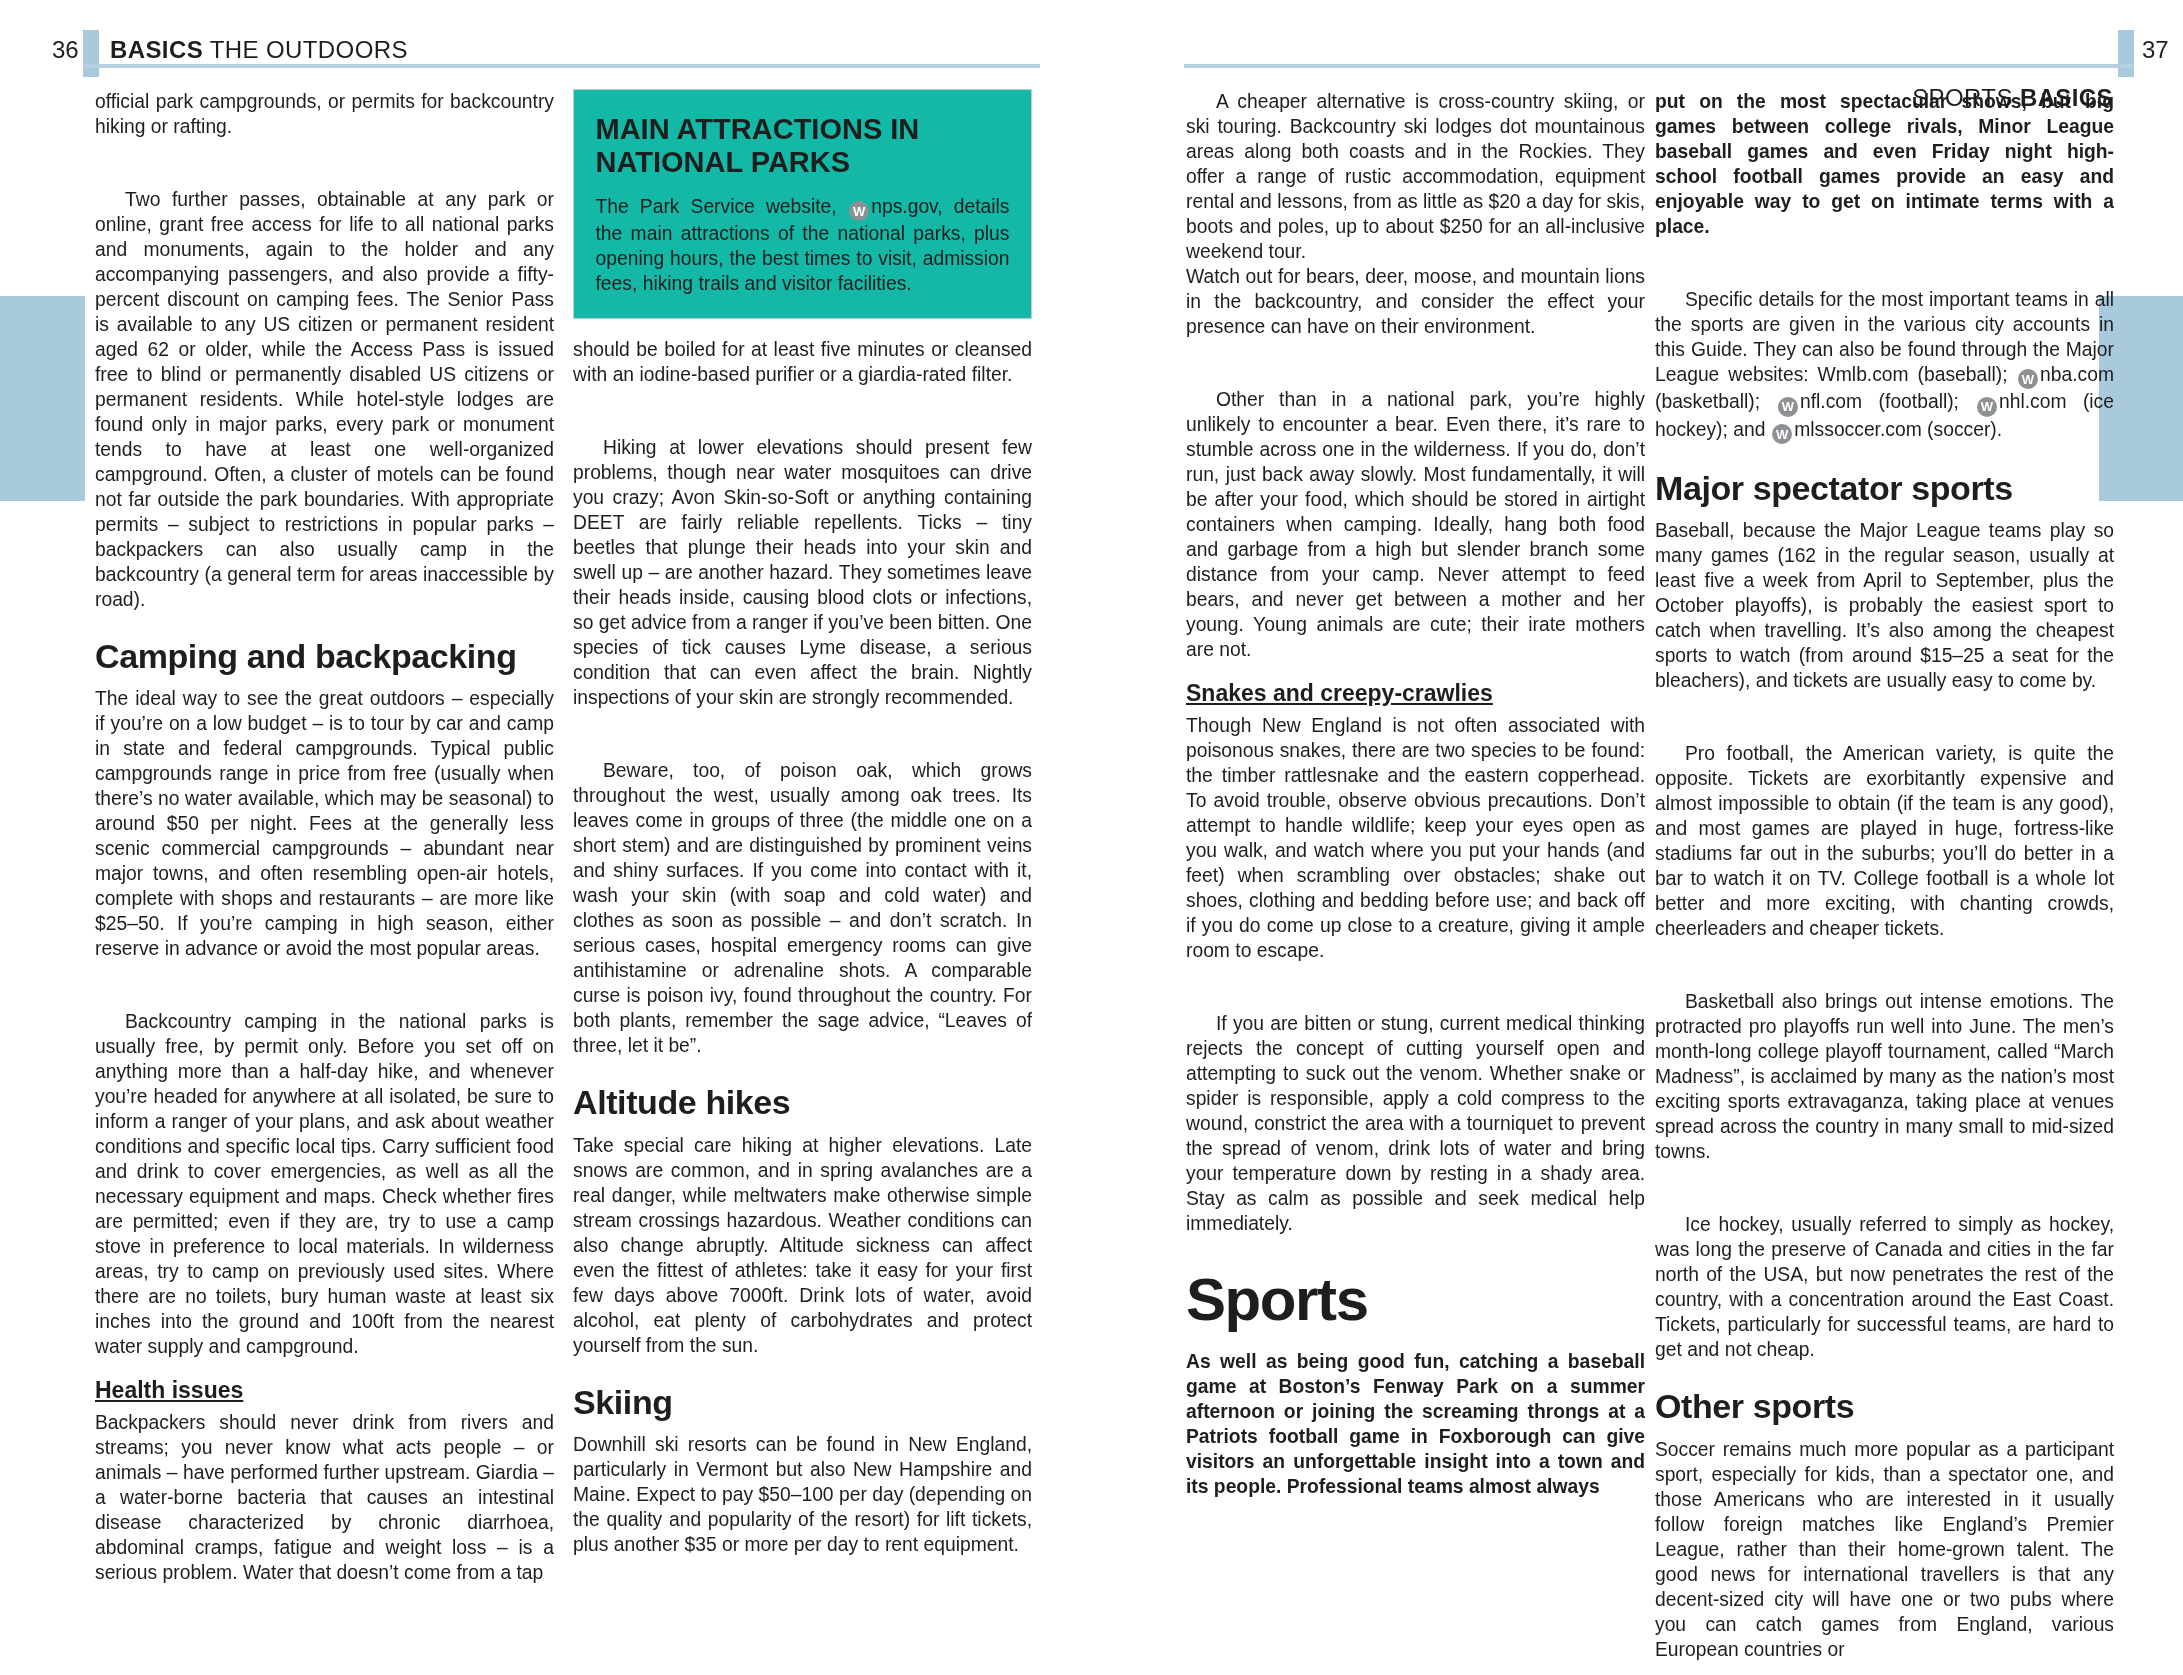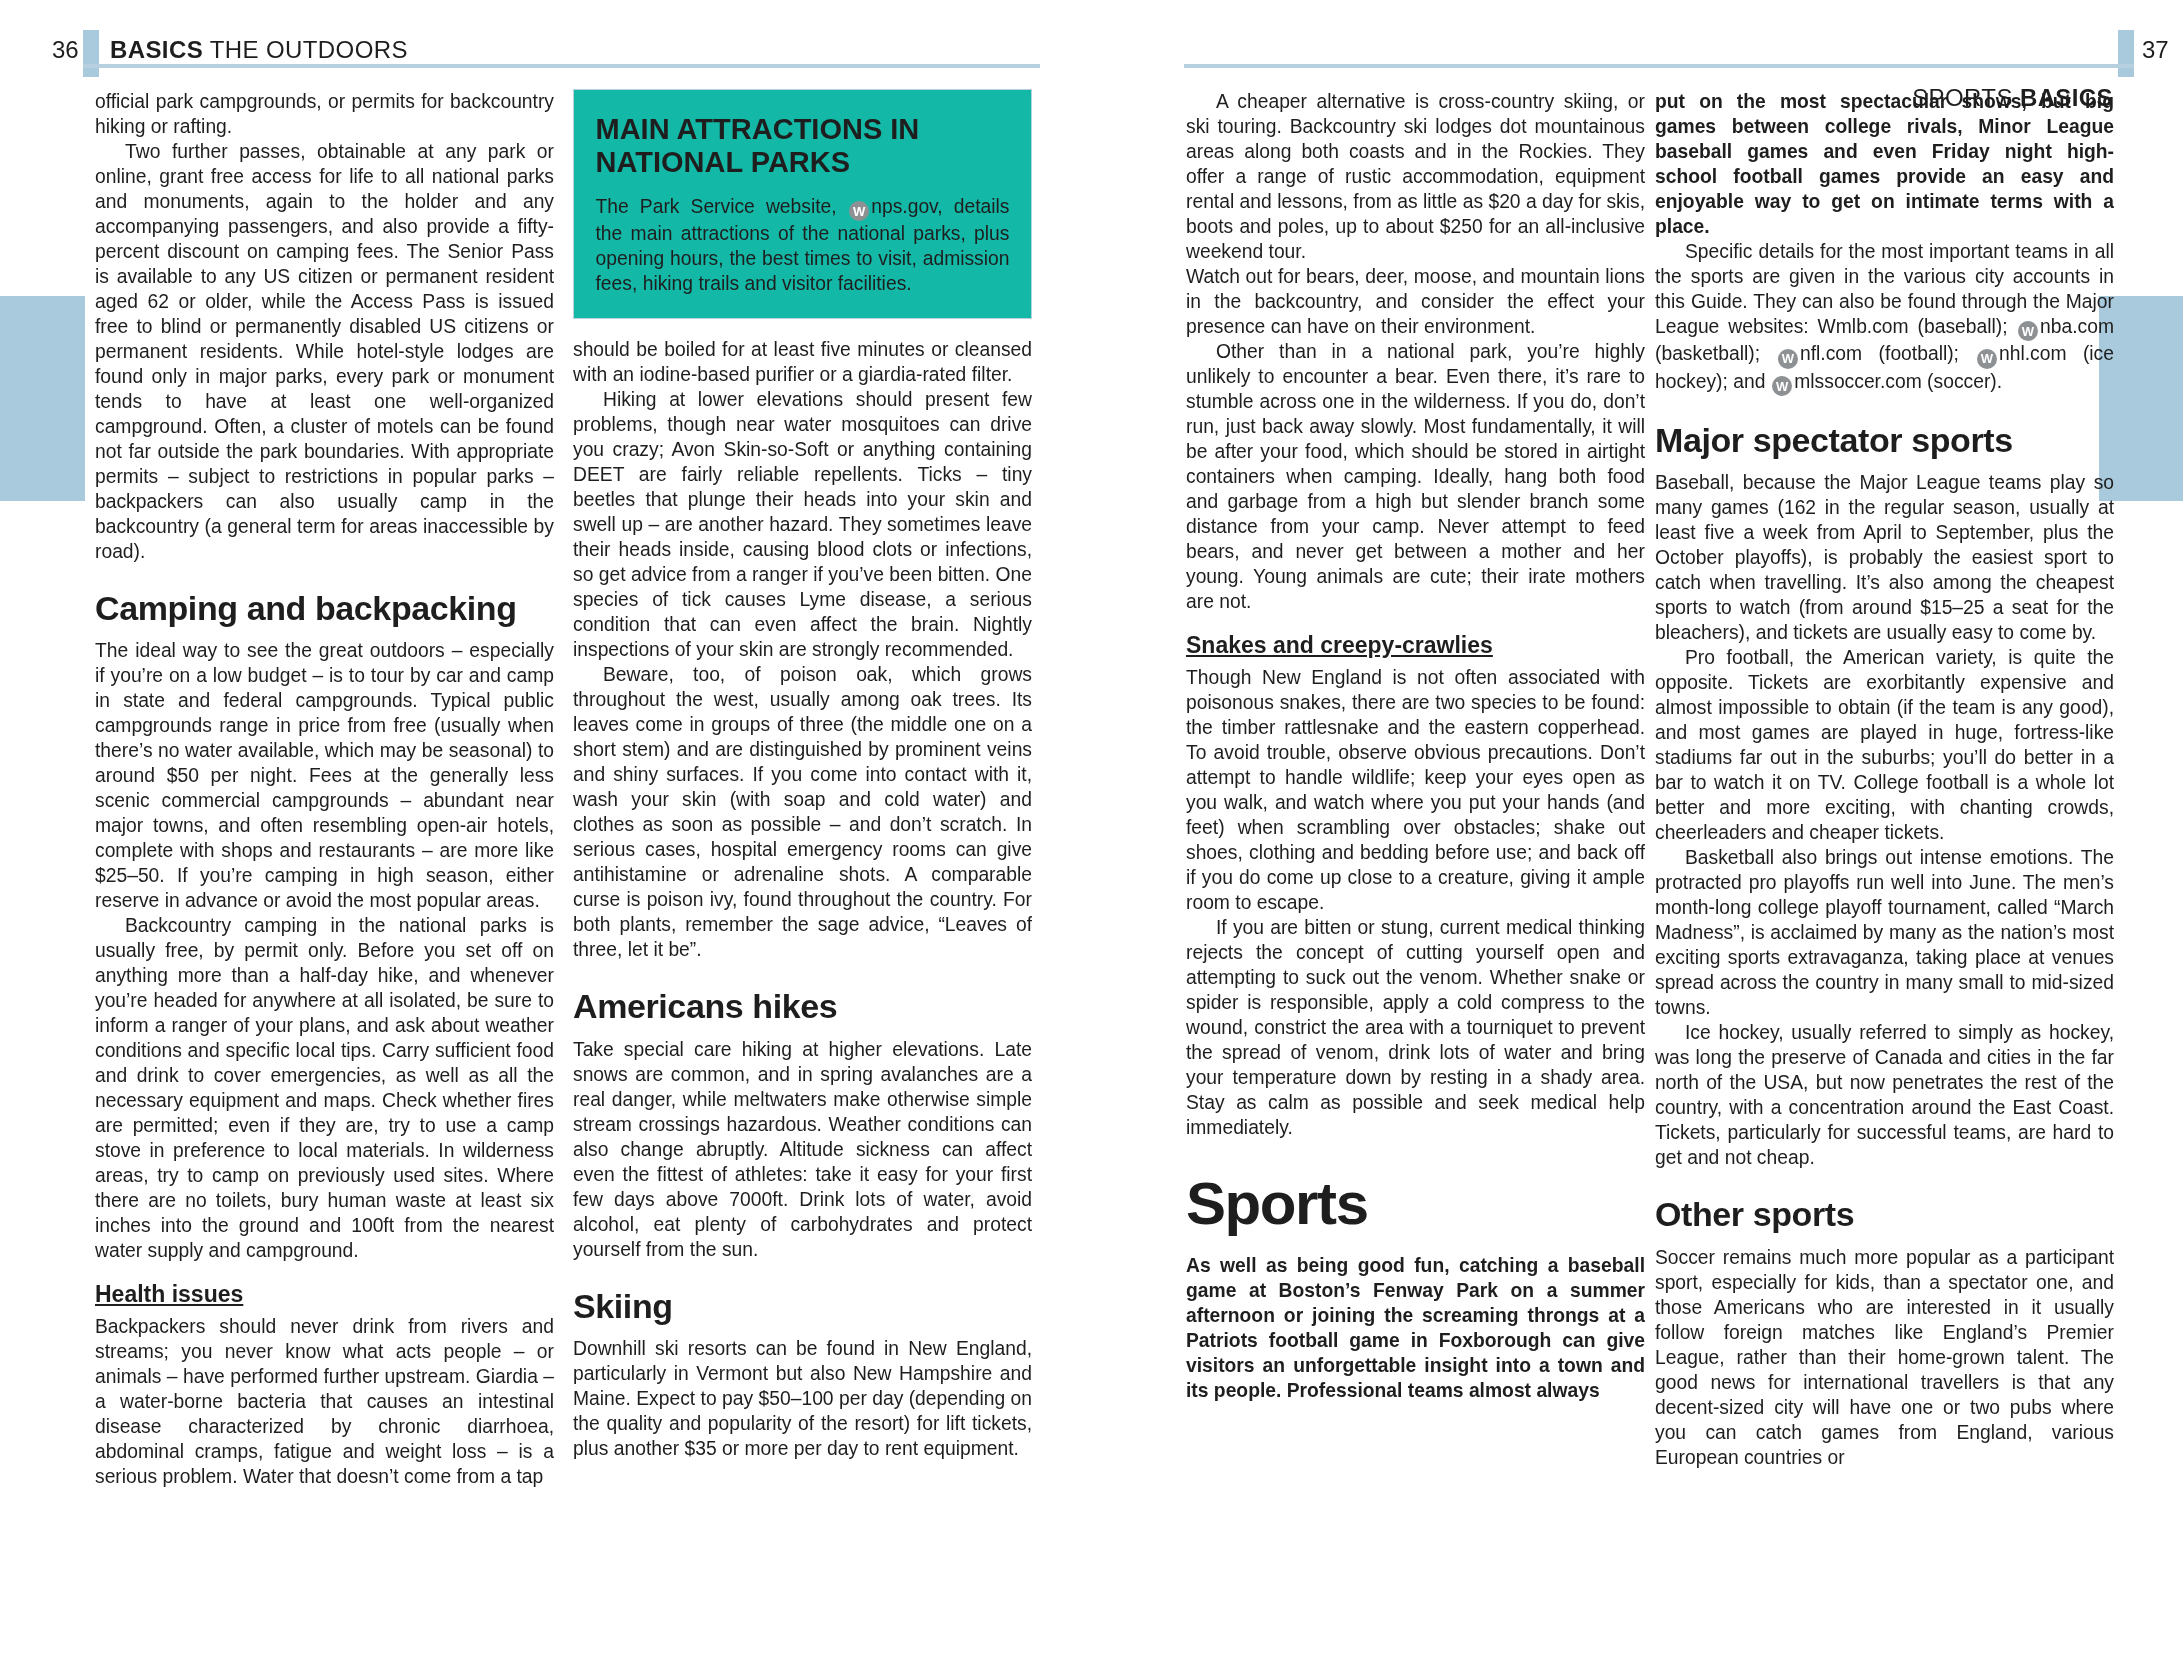--- a/index.html
+++ b/index.html
@@ -12,21 +12,21 @@
   .runhead .bold{font-weight:700;}
   .pagenum{position:absolute;top:36px;font-size:24px;}
   .headbar{position:absolute;top:30px;width:16px;height:47px;background:#a9c9dd;}
   .headrule{position:absolute;top:64px;height:4.3px;background:#b6d0df;}
   
   .edgetab{position:absolute;top:296px;width:85px;height:205px;background:#a9c9dd;}
   
   .col{position:absolute;top:89px;width:459px;height:1573px;overflow:hidden;
        font-size:19.3px;line-height:25px;}
   .col p{margin:0;text-align:justify;hyphens:auto;-webkit-hyphens:auto;}
-  .col p.indent{text-indent:30px;}
+  .col p.indent{text-indent:30px;margin-top:48px;}
   .col p.bold{font-weight:700;}
   .col > :first-child{margin-top:0 !important;}
   .section-heading{font-weight:700;font-size:34px;line-height:1.05;
     letter-spacing:-0.4px;margin:27px 0 11.5px;}
   .sub-heading{font-weight:700;font-size:23px;line-height:1.1;margin:18.6px 0 7.2px;text-decoration:underline;}
   .chapter-heading{font-weight:700;font-size:60px;line-height:1;
     letter-spacing:-1.4px;margin:34px 0 18.6px;}
   
   .infobox{background:#14b8a6;border:1.4px solid #b6d0df;padding:20px 21.5px 21.5px;
     margin:0 0 18.6px;}
@@ -66,21 +66,21 @@
       <p class="body-p">Backpackers should never drink from rivers and streams; you never know what acts people – or animals – have performed further upstream. Giardia – a water-borne bacteria that causes an intestinal disease characterized by chronic diarrhoea, abdominal cramps, fatigue and weight loss – is a serious problem. Water that doesn’t come from a tap</p>
     </div>
   <div class="col" style="left:573px;">
       <div class="infobox">
         <div class="infobox-title">MAIN ATTRACTIONS IN NATIONAL PARKS</div>
         <p class="infobox-text">The Park Service website, <span class="wicon">W</span>nps.gov, details the main attractions of the national parks, plus opening hours, the best times to visit, admission fees, hiking trails and visitor facilities.</p>
       </div>
       <p class="body-p">should be boiled for at least five minutes or cleansed with an iodine-based purifier or a giardia-rated filter.</p>
       <p class="body-p indent">Hiking at lower elevations should present few problems, though near water mosquitoes can drive you crazy; Avon Skin-so-Soft or anything containing DEET are fairly reliable repellents. Ticks – tiny beetles that plunge their heads into your skin and swell up – are another hazard. They sometimes leave their heads inside, causing blood clots or infections, so get advice from a ranger if you’ve been bitten. One species of tick causes Lyme disease, a serious condition that can even affect the brain. Nightly inspections of your skin are strongly recommended.</p>
       <p class="body-p indent">Beware, too, of poison oak, which grows throughout the west, usually among oak trees. Its leaves come in groups of three (the middle one on a short stem) and are distinguished by prominent veins and shiny surfaces. If you come into contact with it, wash your skin (with soap and cold water) and clothes as soon as possible – and don’t scratch. In serious cases, hospital emergency rooms can give antihistamine or adrenaline shots. A comparable curse is poison ivy, found throughout the country. For both plants, remember the sage advice, “Leaves of three, let it be”.</p>
-      <div class="section-heading">Americans hikes</div>
+      <div class="section-heading">Altitude hikes</div>
       <p class="body-p">Take special care hiking at higher elevations. Late snows are common, and in spring avalanches are a real danger, while meltwaters make otherwise simple stream crossings hazardous. Weather conditions can also change abruptly. Altitude sickness can affect even the fittest of athletes: take it easy for your first few days above 7000ft. Drink lots of water, avoid alcohol, eat plenty of carbohydrates and protect yourself from the sun.</p>
       <div class="section-heading">Skiing</div>
       <p class="body-p">Downhill ski resorts can be found in New England, particularly in Vermont but also New Hampshire and Maine. Expect to pay $50–100 per day (depending on the quality and popularity of the resort) for lift tickets, plus another $35 or more per day to rent equipment.</p>
     </div>
   <div class="col" style="left:1186px;">
       <p class="body-p indent">A cheaper alternative is cross-country skiing, or ski touring. Backcountry ski lodges dot mountainous areas along both coasts and in the Rockies. They offer a range of rustic accommodation, equipment rental and lessons, from as little as $20 a day for skis, boots and poles, up to about $250 for an all-inclusive weekend tour.</p>
       <p class="body-p">Watch out for bears, deer, moose, and mountain lions in the backcountry, and consider the effect your presence can have on their environment.</p>
       <p class="body-p indent">Other than in a national park, you’re highly unlikely to encounter a bear. Even there, it’s rare to stumble across one in the wilderness. If you do, don’t run, just back away slowly. Most fundamentally, it will be after your food, which should be stored in airtight containers when camping. Ideally, hang both food and garbage from a high but slender branch some distance from your camp. Never attempt to feed bears, and never get between a mother and her young. Young animals are cute; their irate mothers are not.</p>
       <div class="sub-heading">Snakes and creepy-crawlies</div>
       <p class="body-p">Though New England is not often associated with poisonous snakes, there are two species to be found: the timber rattlesnake and the eastern copperhead. To avoid trouble, observe obvious precautions. Don’t attempt to handle wildlife; keep your eyes open as you walk, and watch where you put your hands (and feet) when scrambling over obstacles; shake out shoes, clothing and bedding before use; and back off if you do come up close to a creature, giving it ample room to escape.</p>

